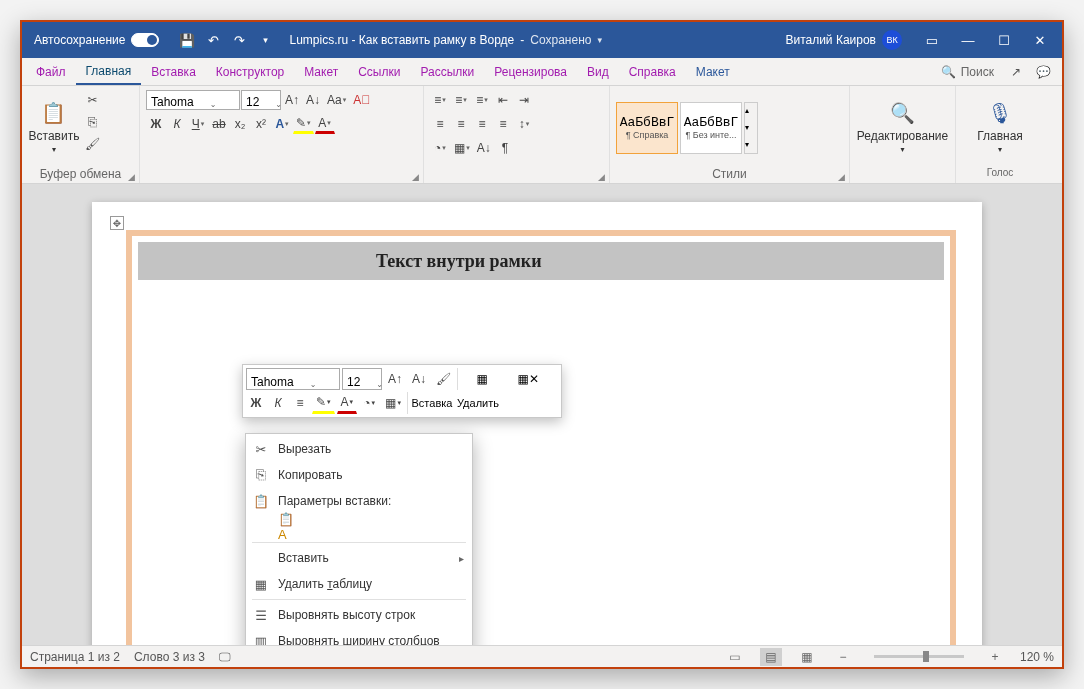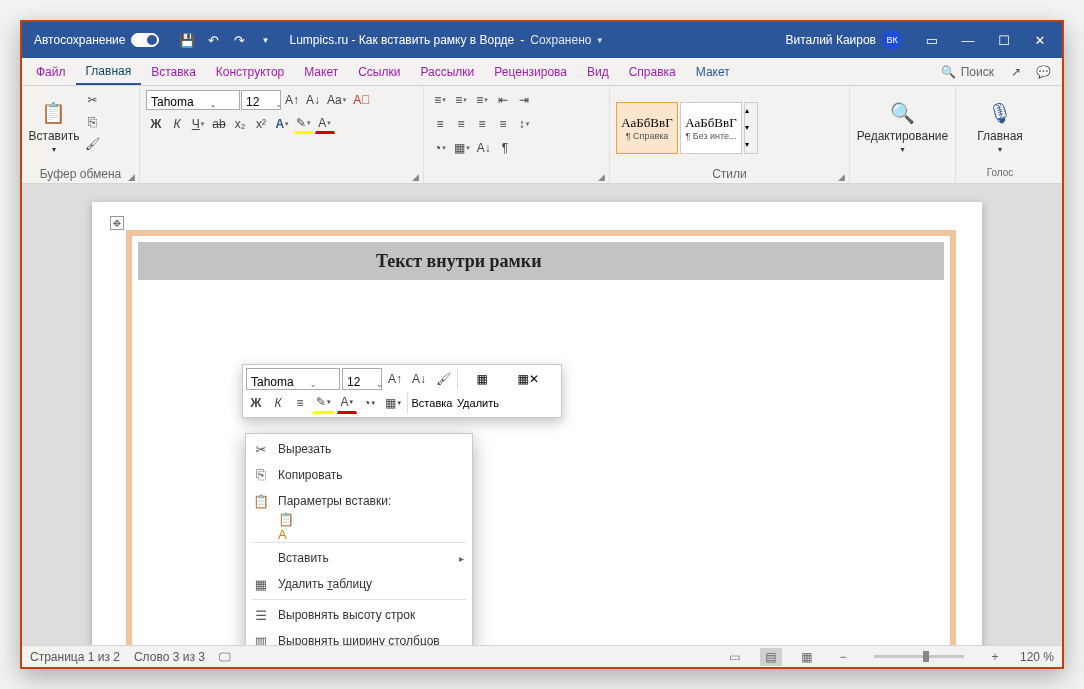--- a/index.html
+++ b/index.html
@@ -32,21 +32,21 @@
 .bigbtn{display:flex;flex-direction:column;align-items:center;justify-content:center;width:52px;height:72px;gap:2px;font-size:11px;color:#333}
 .bigbtn .ico{width:28px;height:28px;display:flex;align-items:center;justify-content:center;font-size:20px}
 .col{display:flex;flex-direction:column;gap:2px;justify-content:center}
 .row{display:flex;gap:1px;align-items:center}
 .sbtn{min-width:20px;height:20px;display:flex;align-items:center;justify-content:center;color:#444;padding:0 2px;font-size:12px;border:1px solid transparent}
 .sbtn.dd::after{content:"▾";font-size:7px;margin-left:1px;color:#666}
 .combo{height:20px;border:1px solid #ababab;background:#fff;display:flex;align-items:flex-end;padding:0 4px;font-size:11px;gap:16px}
 .combo .arr{font-size:8px;color:#666}
 .stylecard{width:62px;height:52px;border:1px solid #ccc;background:#fff;display:flex;flex-direction:column;align-items:center;justify-content:center;font-size:10px;overflow:hidden}
 .stylecard.sel{border:1px solid #f2a23a;background:#fbe5cd}
-.stylecard .prev{font-size:13px;font-family:Liberation Serif, serif}
+.stylecard .prev{font-size:13px;font-family:Liberation Mono, monospace}
 .stylecard .nm{font-size:9px;color:#555;white-space:nowrap}
 .doc{flex:1;background:#ddd;position:relative;overflow:hidden}
 .page{position:absolute;left:70px;top:18px;width:890px;height:560px;background:#fff;box-shadow:0 2px 8px rgba(0,0,0,.25)}
 .frame{position:absolute;left:104px;top:46px;width:830px;height:520px;border:6px solid #f2c49e}
 .frame-inner{position:absolute;left:6px;top:6px;right:6px;height:38px;background:#c3c3c3;display:flex;align-items:center;padding-left:238px;font-family:Tahoma;font-size:18px;font-weight:700;color:#222}
 .movehandle{position:absolute;left:88px;top:32px;width:14px;height:14px;border:1px solid #999;background:#fff;display:flex;align-items:center;justify-content:center;font-size:10px;color:#666}
 .minitb{position:absolute;left:220px;top:180px;width:320px;background:#fff;border:1px solid #c8c8c8;box-shadow:0 4px 12px rgba(0,0,0,.25);padding:3px;display:flex;flex-direction:column;gap:2px;z-index:5}
 .minitb .row{gap:2px}
 .minitb .mbtn{min-width:20px;height:22px;display:flex;align-items:center;justify-content:center;font-size:12px;color:#444;padding:0 3px;border:1px solid transparent}
 .minitb .mbtn.dd::after{content:"▾";font-size:7px;margin-left:1px}

